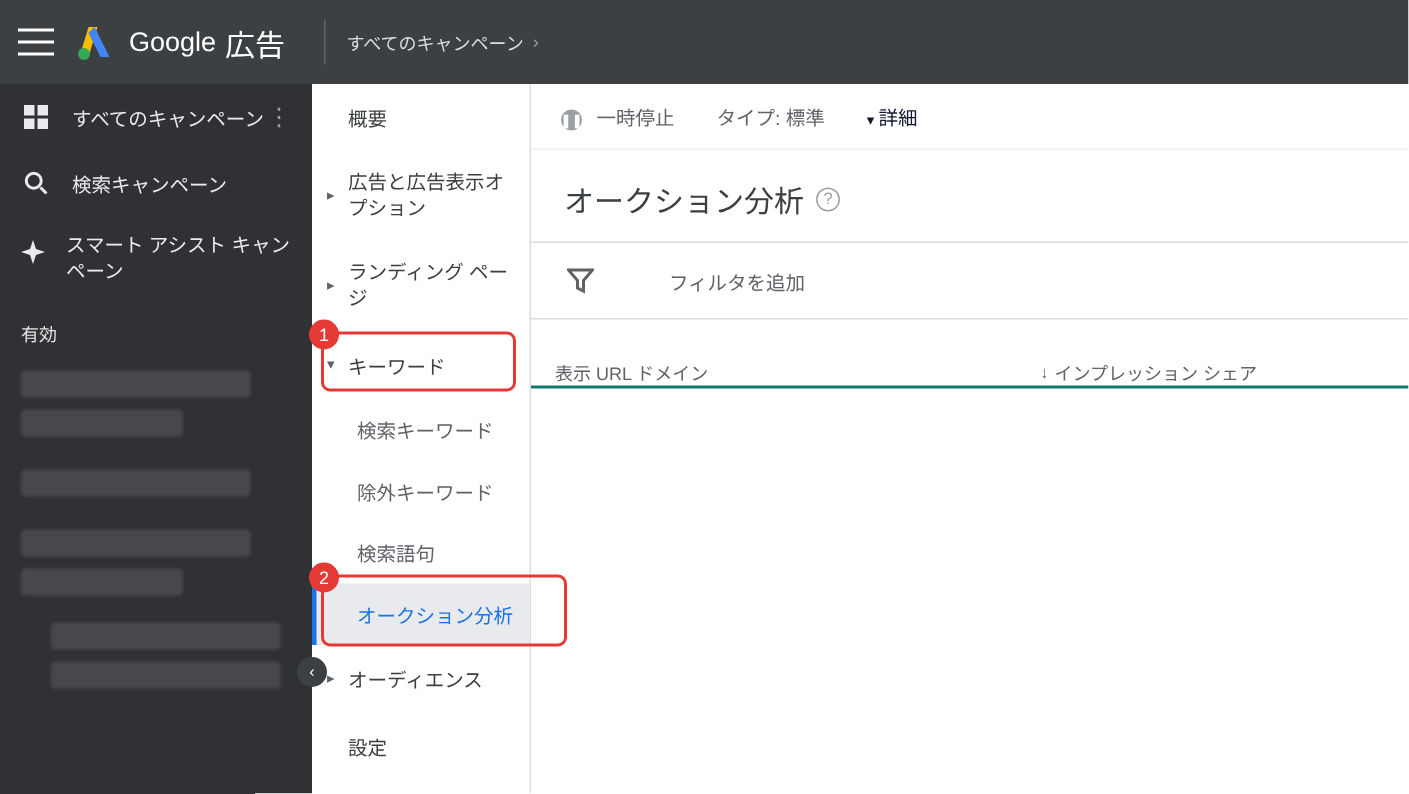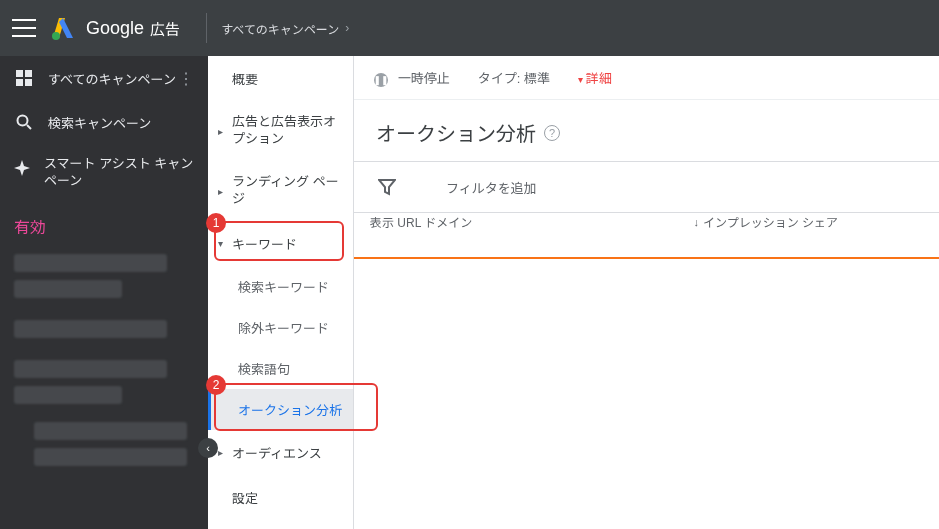--- a/index.html
+++ b/index.html
@@ -6,33 +6,33 @@
   body { font-family: Arial, "Noto Sans JP", sans-serif; width: 939px; height: 529px; overflow: hidden; background: #fff; }
 
   
   .header { height: 56px; background: #3c4043; color: #fff; display: flex; align-items: center; padding: 0 12px; }
   .hamburger { width: 24px; height: 24px; display: flex; flex-direction: column; justify-content: space-around; margin-right: 14px; cursor: pointer; }
   .hamburger div { height: 2px; background: #fff; }
   .logo-wrap { display: flex; align-items: center; margin-right: 12px; }
   .logo-shape { position: relative; width: 26px; height: 24px; margin-right: 10px; }
   .logo-shape svg { width: 26px; height: 24px; }
   .logo-text { font-size: 18px; font-weight: 400; }
-  .logo-ads  { font-size: 15px; margin-left: 6px; }
+  .logo-ads  { font-size: 20px; margin-left: 6px; }
   .header-divider { width: 1px; height: 30px; background: #5f6368; margin: 0 14px; }
   .bc { font-size: 12px; color: #dadce0; display: flex; align-items: center; }
   .bc .chev { margin: 0 6px; font-size: 12px; color: #9aa0a6; }
 
   .body { display: flex; height: calc(529px - 56px); }
 
   
   .sidebar { width: 208px; background: #303134; color: #e8eaed; font-size: 13px; position: relative; }
   .side-item { display: flex; align-items: center; padding: 12px 14px; cursor: pointer; }
   .side-item .icon { width: 20px; height: 20px; margin-right: 14px; display: flex; align-items: center; justify-content: center; }
   .side-item .menu-dots { margin-left: auto; color: #9aa0a6; font-size: 16px; }
-  .side-section { padding: 12px 14px 6px; color: #ec4899; font-size: 16px; }
+  .side-section { padding: 12px 14px 6px; color: #e5e5e5; font-size: 12px; }
   .side-blur { padding: 10px 14px; }
   .blur-row { height: 18px; background: #46484c; border-radius: 3px; margin-bottom: 8px; filter: blur(1px); }
   .blur-row.short { width: 60%; }
   .blur-row.med { width: 85%; }
 
   
   .secnav { width: 146px; background: #fff; border-right: 1px solid #dadce0; position: relative; font-size: 13px; color: #3c4043; }
   .secnav-item { padding: 13px 10px 13px 24px; cursor: pointer; position: relative; white-space: nowrap; }
   .secnav-item.expandable::before { content: '▸'; position: absolute; left: 10px; top: 50%; transform: translateY(-50%); font-size: 10px; color: #5f6368; }
   .secnav-item.expanded::before { content: '▾'; position: absolute; left: 10px; top: 50%; transform: translateY(-50%); font-size: 10px; color: #5f6368; }
@@ -42,31 +42,31 @@
   
   .annot-box { position: absolute; border: 2px solid #e53935; border-radius: 6px; pointer-events: none; }
   .annot-badge { position: absolute; width: 20px; height: 20px; border-radius: 50%; background: #e53935; color: #fff; font-size: 12px; display: flex; align-items: center; justify-content: center; top: -10px; left: -10px; }
 
   .collapse-knob { position: absolute; left: -10px; top: 382px; width: 20px; height: 20px; border-radius: 50%; background: #3c4043; color: #fff; display: flex; align-items: center; justify-content: center; font-size: 11px; cursor: pointer; }
 
   
   .main { flex: 1; background: #fff; display: flex; flex-direction: column; }
   .statusbar { height: 44px; display: flex; align-items: center; padding: 0 20px; border-bottom: 1px solid #eceff1; font-size: 13px; color: #5f6368; gap: 28px; }
   .statusbar .paused-icon { width: 14px; height: 14px; border-radius: 50%; background: #9aa0a6; color: #fff; display: inline-flex; align-items: center; justify-content: center; font-size: 9px; margin-right: 6px; }
-  .statusbar .details-link { color: #ef4444; cursor: pointer; }
+  .statusbar .details-link { color: #0f172a; cursor: pointer; }
   .statusbar .details-link::before { content: '▾ '; font-size: 10px; }
 
   .page-title-row { padding: 18px 22px 14px; display: flex; align-items: center; }
   .page-title { font-size: 20px; color: #3c4043; font-weight: 400; }
   .help-icon { margin-left: 8px; width: 16px; height: 16px; border: 1px solid #9aa0a6; border-radius: 50%; display: inline-flex; align-items: center; justify-content: center; font-size: 11px; color: #9aa0a6; cursor: pointer; }
 
   .filter-row { height: 52px; border-top: 1px solid #dadce0; border-bottom: 1px solid #dadce0; display: flex; align-items: center; padding: 0 22px; color: #5f6368; font-size: 13px; }
   .filter-icon { width: 22px; height: 22px; margin-right: 48px; display: flex; align-items: center; justify-content: center; }
 
-  .table-header { height: 46px; display: flex; align-items: flex-start; border-bottom: 2px solid #f97316; font-size: 12px; color: #5f6368; }
+  .table-header { height: 46px; display: flex; align-items: flex-end; border-bottom: 2px solid #0f766e; font-size: 12px; color: #5f6368; }
   .th { padding: 0 16px; display: flex; align-items: center; }
   .th.domain { flex: 0 0 290px; }
   .th.impshare { flex: 0 0 210px; justify-content: flex-end; }
   .th.impshare .sort { margin-right: 4px; font-size: 11px; }
 
 </style>
 </head>
 <body>
 
 <div class="header">

